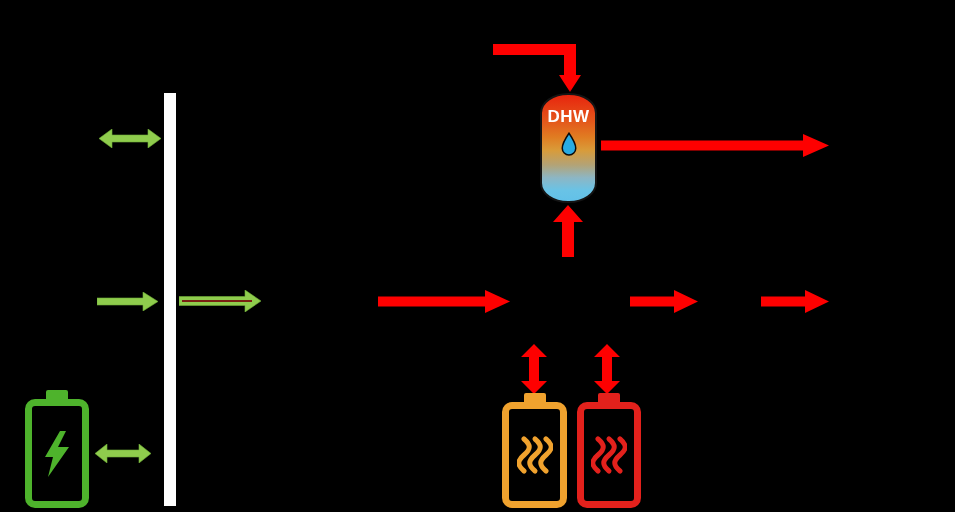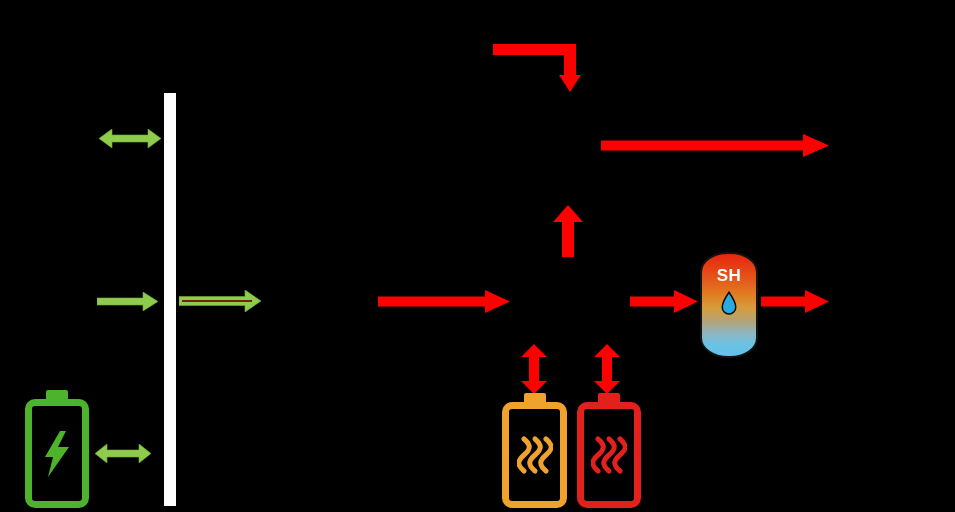--- a/index.html
+++ b/index.html
@@ -98,27 +98,27 @@
   </svg>
 
   <svg class="arr red" style="left:521px;top:344px" width="26" height="50">
     <polygon points="13,0 26,13 18,13 18,37 26,37 13,50 0,37 8,37 8,13 0,13"></polygon>
   </svg>
 
   <svg class="arr red" style="left:594px;top:344px" width="26" height="50">
     <polygon points="13,0 26,13 18,13 18,37 26,37 13,50 0,37 8,37 8,13 0,13"></polygon>
   </svg>
 
-
-  <div class="tank" style="left:700px;top:252px;width:58px;height:106px">
-    <span class="tank-label">SH</span>
+  <div class="tank" style="left:540px;top:93px;width:57px;height:110px">
+    <span class="tank-label">DHW</span>
     <svg class="droplet" width="18" height="25" viewBox="0 0 24 32">
       <path d="M12 1 C12 1 3 14 3 21 a9 9 0 0 0 18 0 C21 14 12 1 12 1 Z"></path>
     </svg>
   </div>
+
 
   <div class="battery" style="left:25px;top:399px;width:64px;height:109px;color:var(--battery-green,#4EB32C)">
     <div class="terminal"></div>
     <svg class="bolt" width="30" height="46" viewBox="0 0 30 46">
       <polygon points="18,0 3,26 11,26 6,46 27,16 16,16 24,0"></polygon>
     </svg>
   </div>
 
   <div class="battery" style="left:502px;top:402px;width:65px;height:106px;color:var(--storage-orange,#F0A22E)">
     <div class="terminal"></div>

